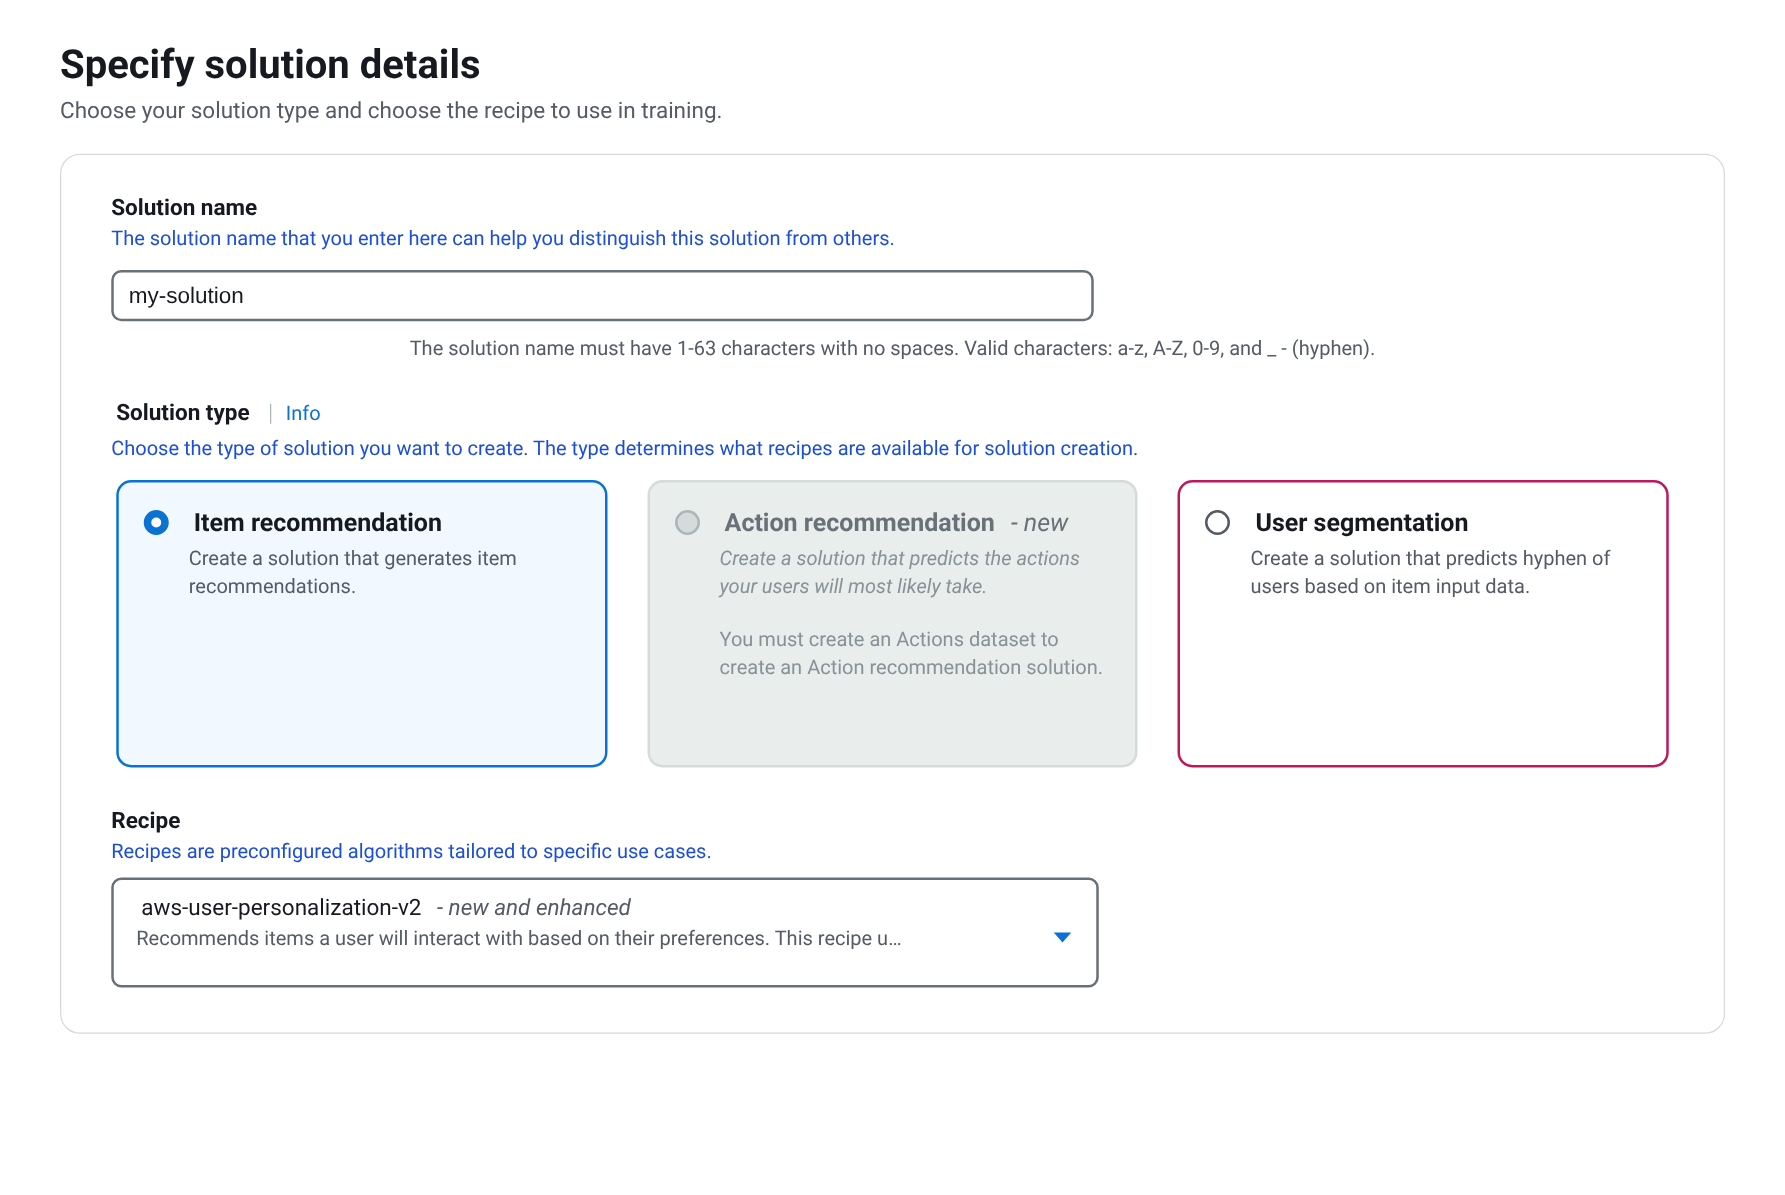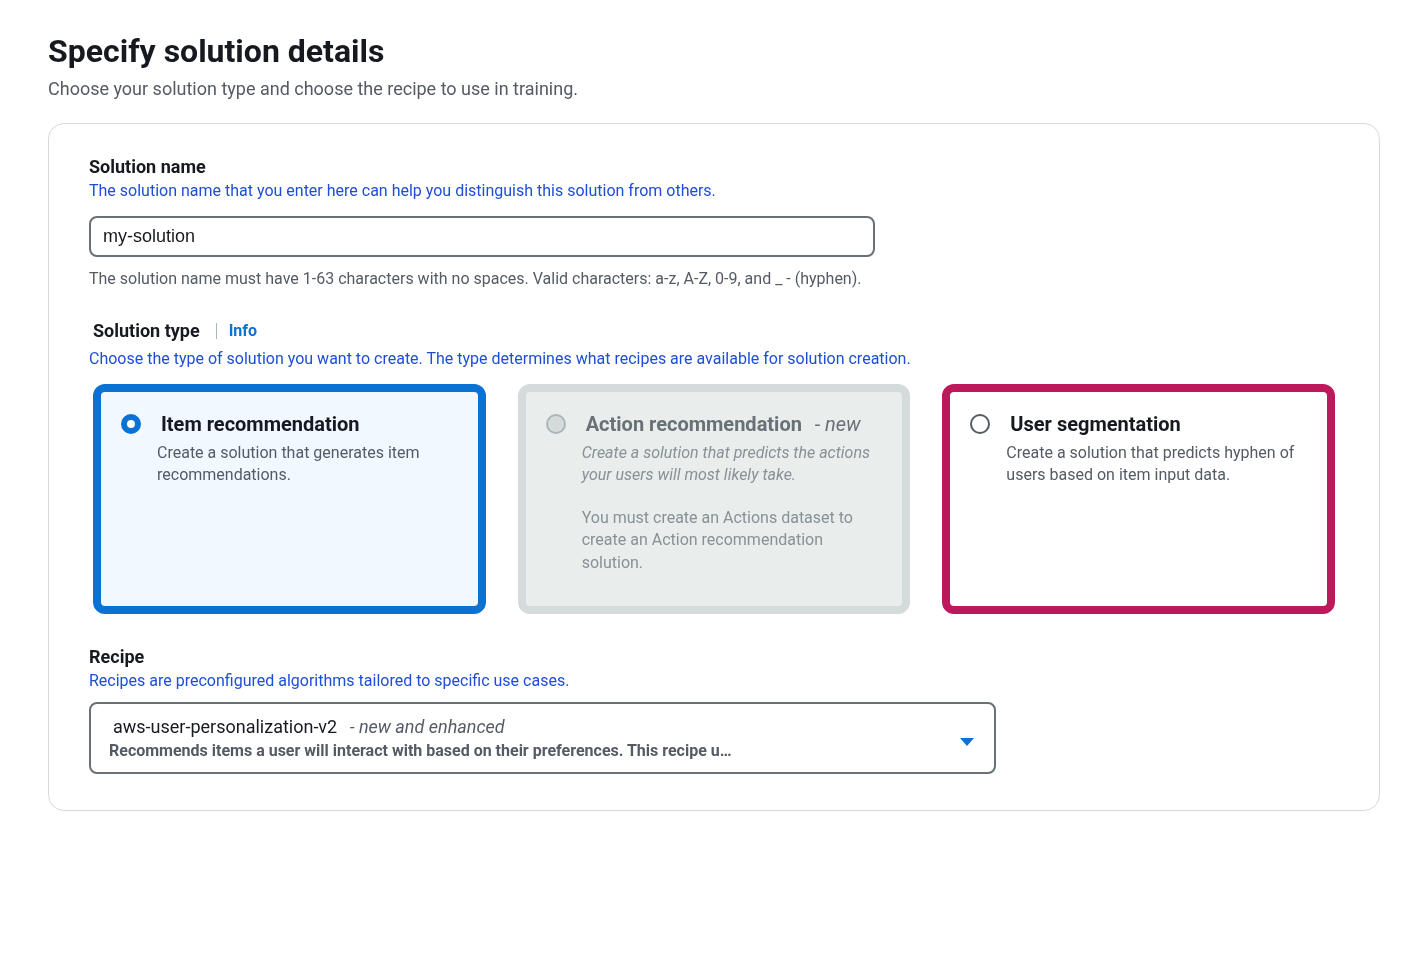--- a/index.html
+++ b/index.html
@@ -48,48 +48,49 @@
     }
     .field-desc {
       font-size: 16px;
       color: #1d4ed8;
       margin-bottom: 12px;
     }
     .field-help {
       font-size: 16px;
       color: #545b64;
       margin-top: 8px;
+      text-align: center;
     }
     .text-input {
       width: 786px;
       padding: 8px 12px;
       font-size: 18px;
       border: 2px solid #687078;
       border-radius: 8px;
       background: #fff;
       color: #16191f;
       outline: none;
     }
     .info-link {
       color: #0972d3;
-      font-weight: 700;
+      font-weight: 400;
       font-size: 16px;
       cursor: pointer;
       margin-left: 12px;
       padding-left: 12px;
       border-left: 1px solid #aab7b8;
       line-height: 1;
     }
     .option-cards {
       display: flex;
       gap: 24px;
     }
     .option-card {
       flex: 1;
-      border: 8px solid #be185d;
+      border: 2px solid #be185d;
       border-radius: 12px;
       padding: 16px 16px 16px 52px;
       position: relative;
       background: #fff;
       cursor: pointer;
       min-height: 230px;
     }
     .option-card.selected {
       border-color: #0972d3;
       background: #f1f8ff;
@@ -139,43 +140,42 @@
       color: #879196;
       font-style: italic;
     }
     .option-extra {
       margin-top: 20px;
       font-size: 16px;
       color: #879196;
       line-height: 1.4;
     }
     .select-wrap {
-      width: 907px;
+      width: 790px;
       border: 2px solid #687078;
       border-radius: 8px;
-      padding: 8px 44px 8px 14px;
+      padding: 8px 44px 24px 14px;
       position: relative;
       cursor: pointer;
       background: #fff;
     }
     .select-title {
       font-size: 18px;
       color: #16191f;
     }
     .select-title .tag {
       font-style: italic;
       color: #545b64;
     }
     .select-desc {
       font-size: 16px;
       color: #545b64;
       white-space: nowrap;
       overflow: hidden;
       text-overflow: ellipsis;
-      font-weight: bold;
     }
     .caret {
       position: absolute;
       right: 16px;
       top: 50%;
       transform: translateY(-50%);
       width: 0;
       height: 0;
       border-left: 7px solid transparent;
       border-right: 7px solid transparent;

